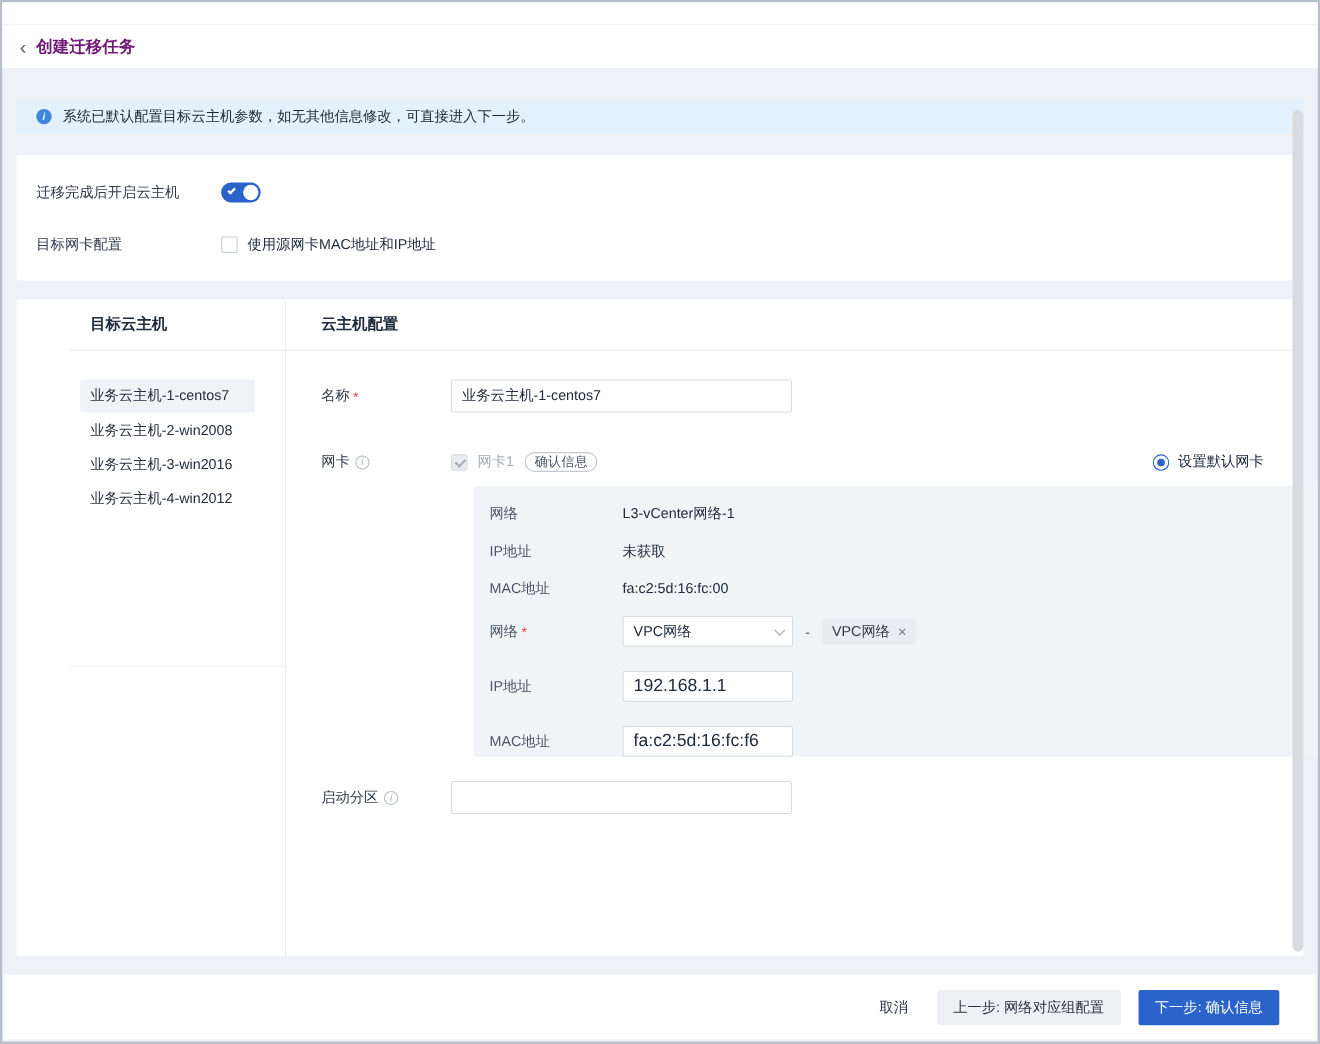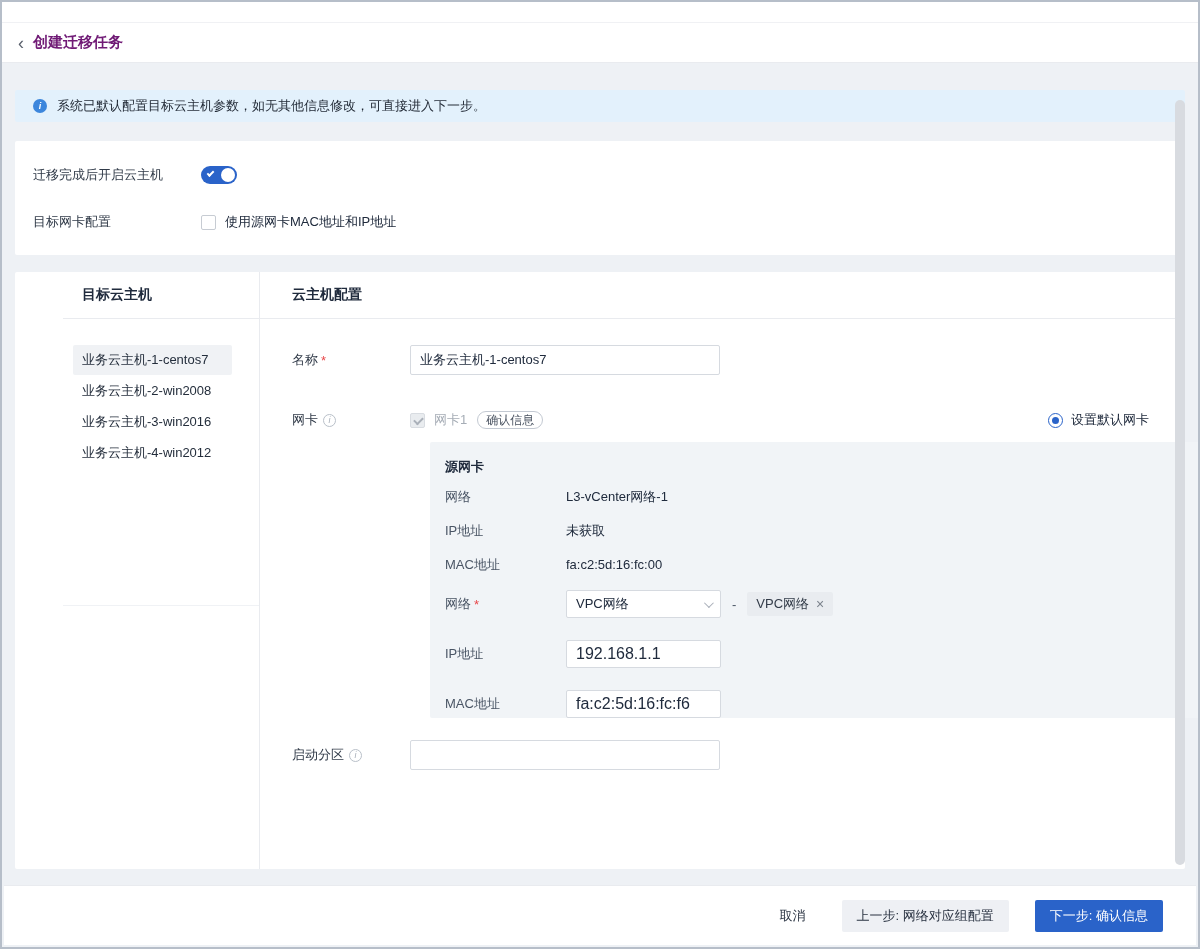--- a/index.html
+++ b/index.html
@@ -140,21 +140,20 @@
     width:155px; height:28px; border:1px solid #d6dae0; border-radius:2px;
     padding:0 9px; font-size:16px; color:#202b3d; outline:none; background:#fff;
     font-family:"Liberation Sans","DejaVu Sans",sans-serif;
   }
   .boot-row { margin-top:21px; }
 
   .footer {
     position:absolute; left:2px; right:2px; bottom:2px; height:60px; background:#fff;
     border-top:1px solid #e9ebef; display:flex; align-items:center; justify-content:flex-end;
     padding-right:33px;
-    gap:10px;
   }
   .btn { height:32px; border:none; border-radius:2px; font-size:13px; cursor:pointer;
          display:inline-flex; align-items:center; padding:0 15px;
          font-family:"Liberation Sans","DejaVu Sans",sans-serif; }
   .btn-text { background:transparent; color:#2a3342; padding:0 6px; margin-right:20px; }
   .btn-plain { background:#eef0f4; color:#2a3342; margin-right:16px; }
   .btn-primary { background:#2a63c9; color:#fff; }
 
   .scroll-thumb {
     position:absolute; top:98px; right:13px; width:10px; height:765px;
@@ -231,21 +230,20 @@
           </span>
           <span class="radio-wrap">
             <span class="radio">
                 <span class="radio-dot"></span>
               </span>
             <span class="radio-label">设置默认网卡</span>
           </span>
         </div>
 
         <div class="nic-box">
-          <div class="box-subtitle">源网卡</div>
 
           <div class="info-row">
             <span class="info-label">网络</span>
             <span class="info-value">L3-vCenter网络-1</span>
           </div>
           <div class="info-row">
             <span class="info-label">IP地址</span>
             <span class="info-value">未获取</span>
           </div>
           <div class="info-row">

